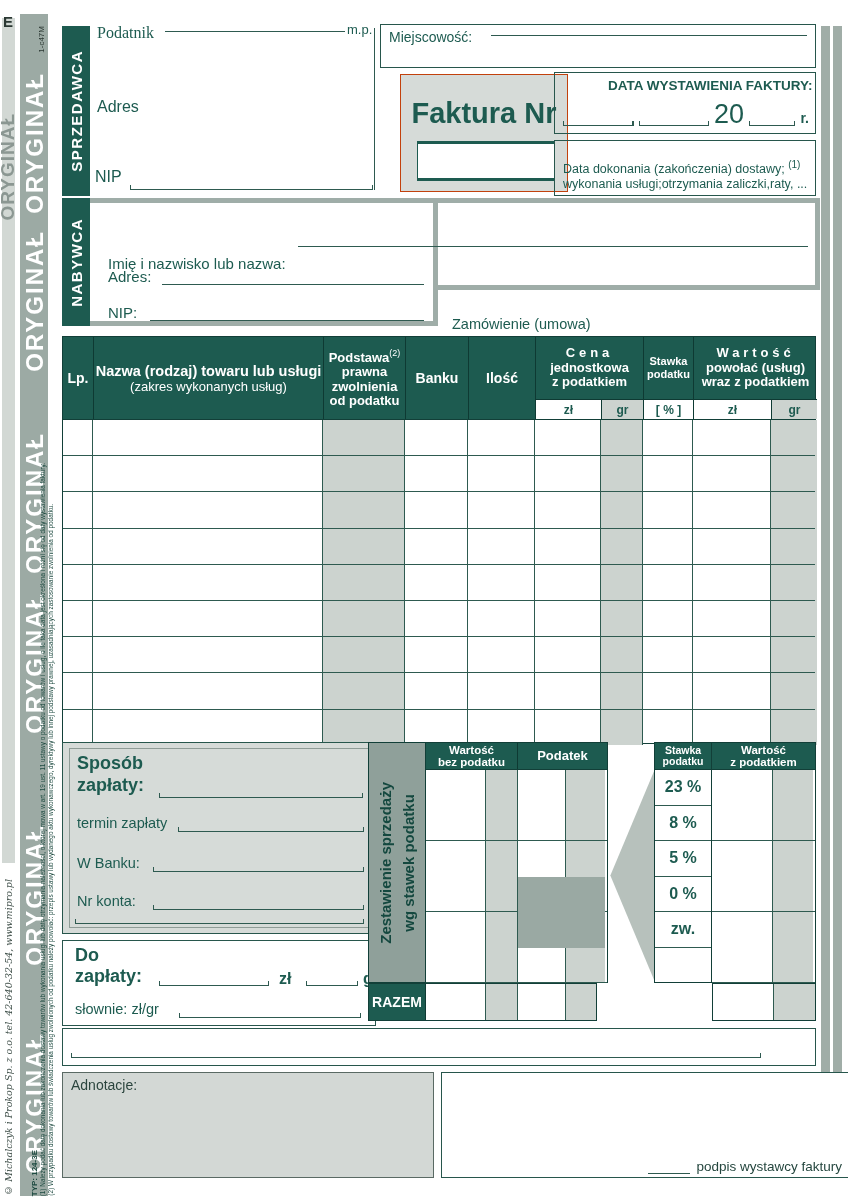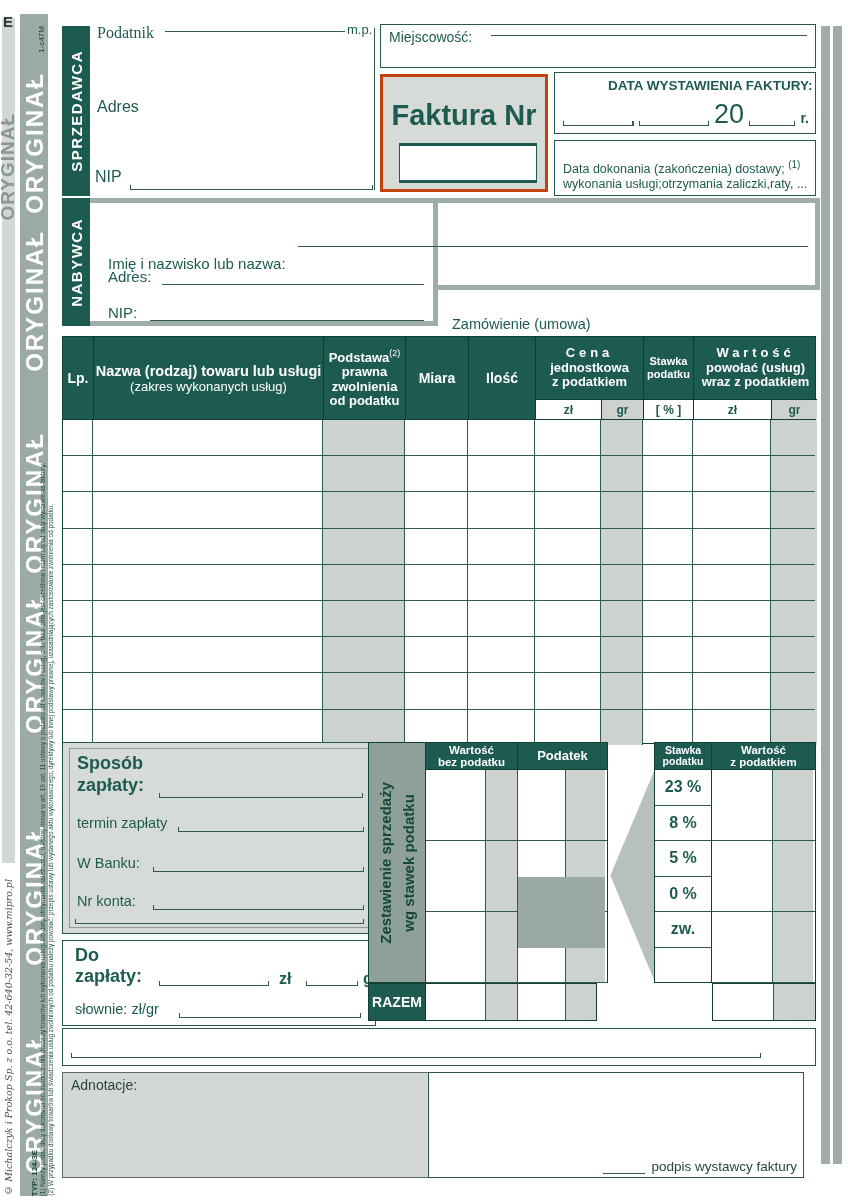--- a/index.html
+++ b/index.html
@@ -74,21 +74,21 @@
   <div class="abs" style="left:374px;top:28px;width:1px;height:162px;background:#2e5a50;"></div>
   <span class="abs" style="left:97px;top:98px;font-size:16px;">Adres</span>
   <span class="abs" style="left:95px;top:168px;font-size:16px;">NIP</span>
   <div class="abs slot" style="left:130px;top:172px;width:243px;height:18px;"></div>
 
   <div class="abs box" style="left:380px;top:24px;width:436px;height:44px;">
     <span style="position:absolute;left:8px;top:4px;font-size:14px;">Miejscowość:</span>
     <div class="oline" style="position:absolute;left:110px;top:10px;width:316px;height:1px;"></div>
   </div>
 
-  <div class="abs graybox" style="left:380px;top:74px;width:168px;height:118px;border:3px solid #c2410c;">
+  <div class="abs graybox" style="left:400px;top:74px;width:168px;height:118px;border:1px solid #c2410c;">
     <div class="b teal" style="text-align:center;font-size:29px;margin-top:22px;">Faktura Nr</div>
     <div style="position:absolute;left:16px;top:66px;width:136px;height:34px;background:#fff;border:1px solid #1d5b50;border-top:3px solid #1d5b50;border-bottom:3px solid #1d5b50;"></div>
   </div>
 
   <div class="abs box" style="left:554px;top:72px;width:262px;height:62px;">
     <span class="b" style="position:absolute;left:9px;top:5px;font-size:13.5px;margin-left:44px;">DATA WYSTAWIENIA FAKTURY:</span>
     <div style="position:absolute;left:8px;right:6px;bottom:7px;display:flex;align-items:flex-end;gap:5px;">
       <div class="slot" style="width:76px;height:14px;"></div>
       <div class="slot" style="width:76px;height:14px;"></div>
       <span class="teal" style="font-size:27px;line-height:.85;">20</span>
@@ -128,21 +128,21 @@
         <span class="b" style="font-size:14.5px;">Nazwa (rodzaj) towaru lub usługi</span>
         <span style="font-size:13px;">(zakres wykonanych usług)</span>
       </div>
       <div style="grid-area:1/3/3/4;line-height:1.1;">
         <span><span class="b" style="font-size:13px;">Podstawa</span><span style="font-size:9px;vertical-align:super;">(2)</span></span>
         <span class="b pre" style="font-size:13px;">prawna
 zwolnienia
 od podatku</span>
       </div>
       <div style="grid-area:1/4/3/5;">
-        <span class="b" style="font-size:14px;">Miara</span>
+        <span class="b" style="font-size:14px;">Banku</span>
       </div>
       <div style="grid-area:1/5/3/6;">
         <span class="b" style="font-size:14px;">Ilość</span>
       </div>
       <div style="grid-area:1/6/2/8;line-height:1.15;">
         <span class="b sp" style="font-size:13px;">Cena</span>
         <span class="b" style="font-size:13px;">jednostkowa</span>
         <span class="b" style="font-size:13px;">z podatkiem</span>
       </div>
       <div style="grid-area:1/8/2/9;">
@@ -268,20 +268,20 @@
     <div style="flex:1;background:#ccd3cf;"></div>
   </div>
 
   <div class="abs box" style="left:62px;top:1028px;width:754px;height:38px;background:#fff;">
     <div class="slot" style="position:absolute;left:8px;top:12px;width:690px;height:16px;"></div>
   </div>
 
   <div class="abs" style="left:62px;top:1072px;width:372px;height:106px;background:#d3d8d5;border:1px solid #5a6a64;">
     <span style="position:absolute;left:8px;top:4px;font-size:14px;color:#2b453e;">Adnotacje:</span>
   </div>
-  <div class="abs box" style="left:428px;top:1072px;width:376px;height:106px;background:#fff;padding-left:24px;">
+  <div class="abs box" style="left:441px;top:1072px;width:408px;height:106px;background:#fff;padding-left:24px;">
     <div style="position:absolute;right:6px;bottom:3px;display:flex;align-items:flex-end;gap:6px;">
       <div style="width:42px;border-bottom:1.2px solid #2e5a50;height:10px;"></div>
       <span style="font-size:13.5px;color:#24463e;">podpis wystawcy faktury</span>
     </div>
   </div>
 
 </div>
 
 </body></html>

